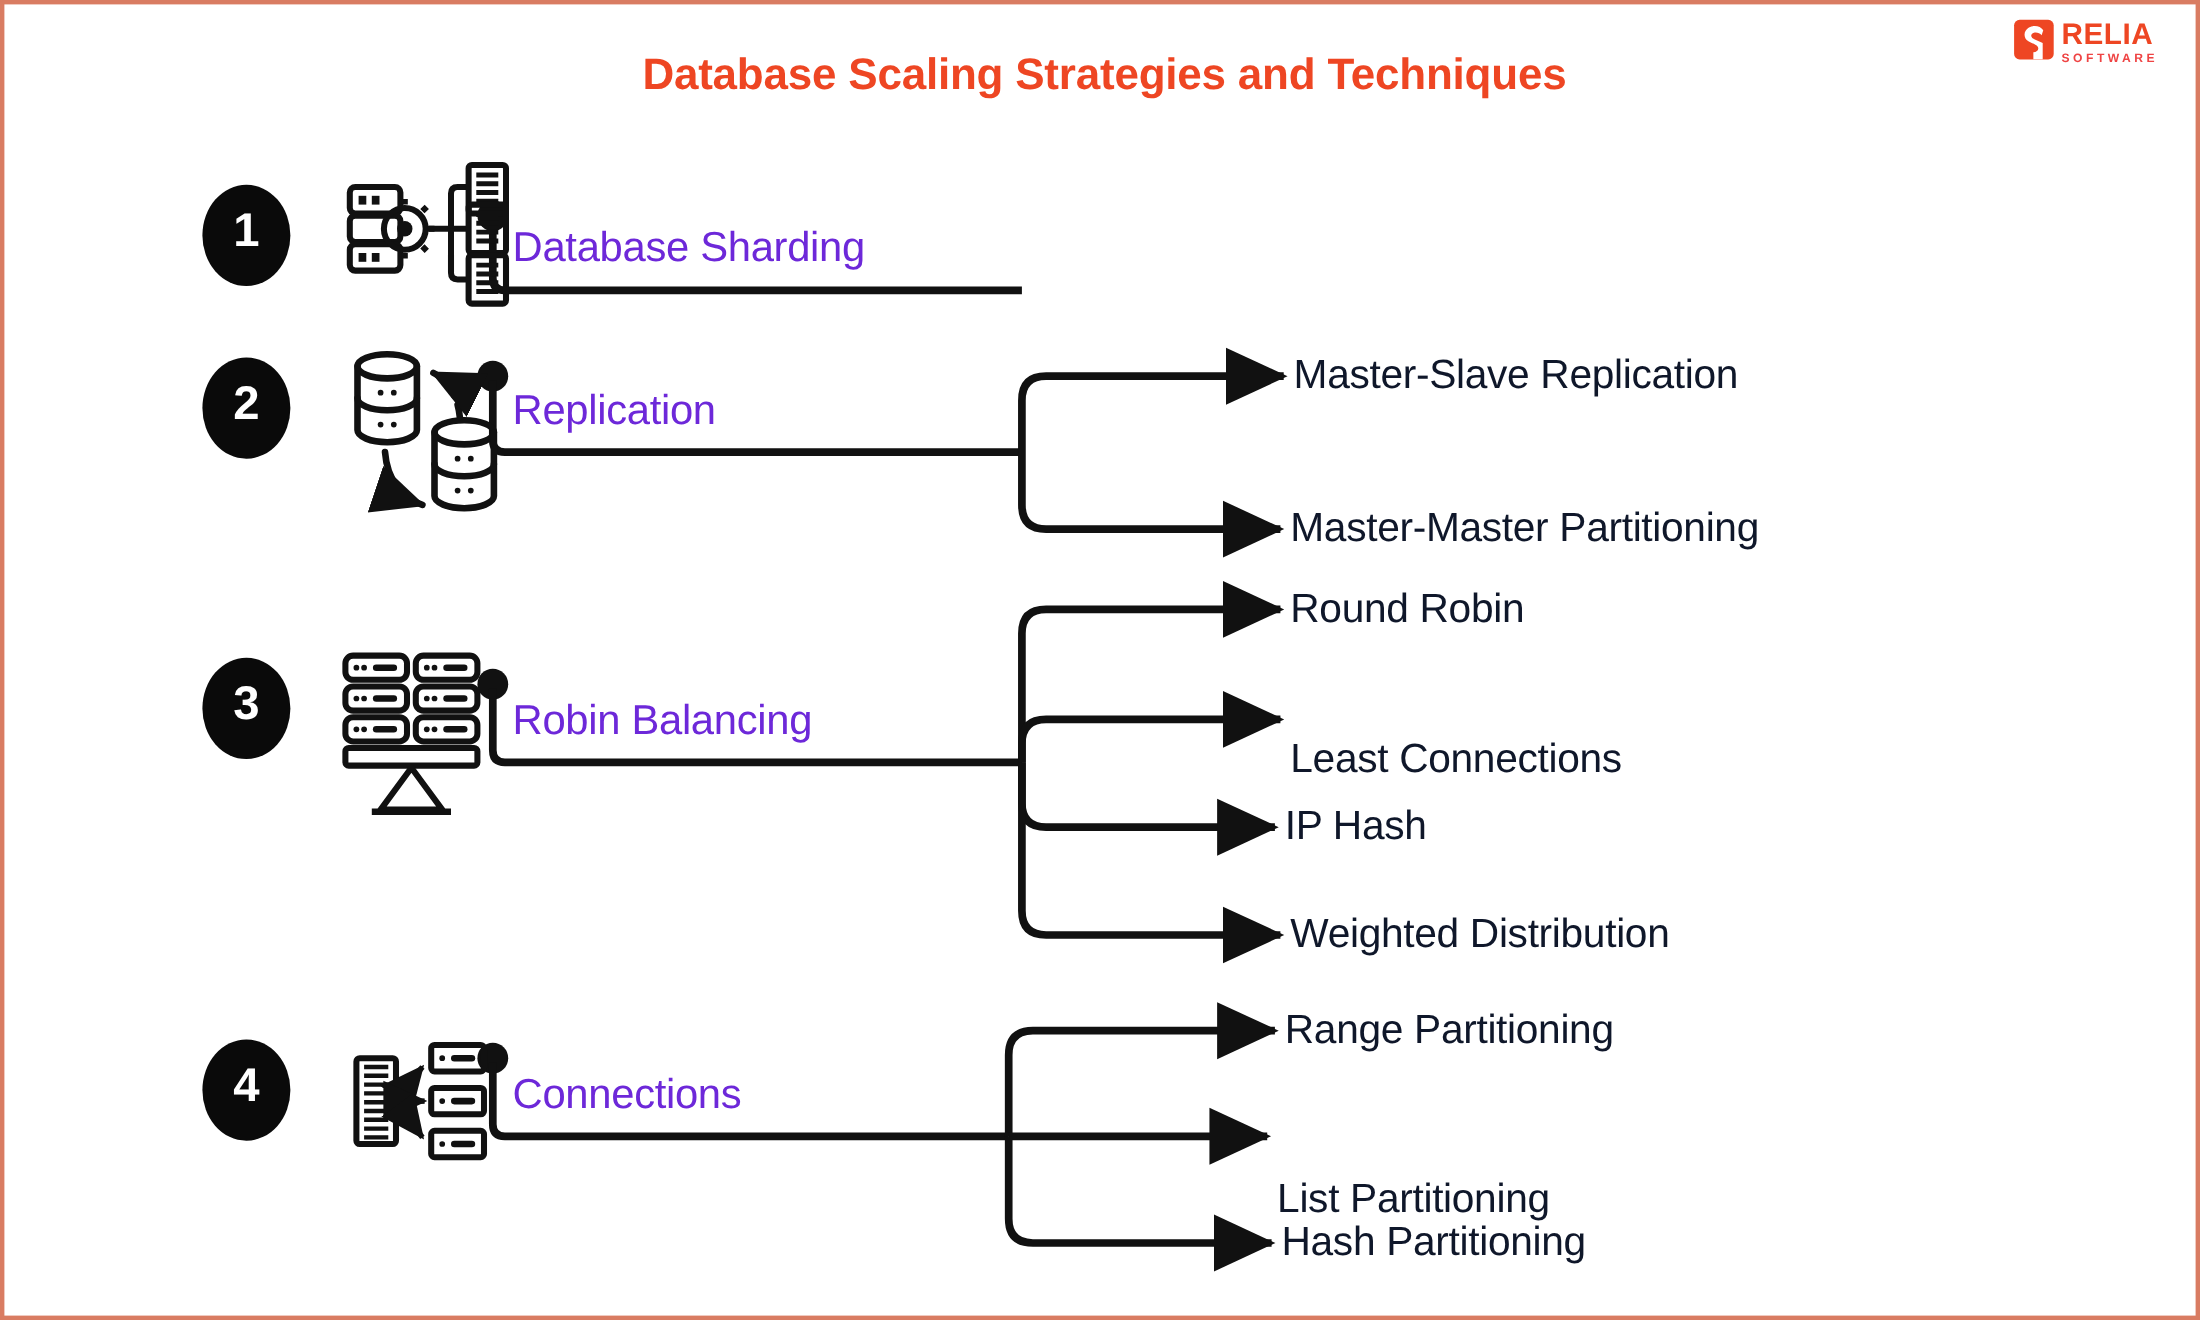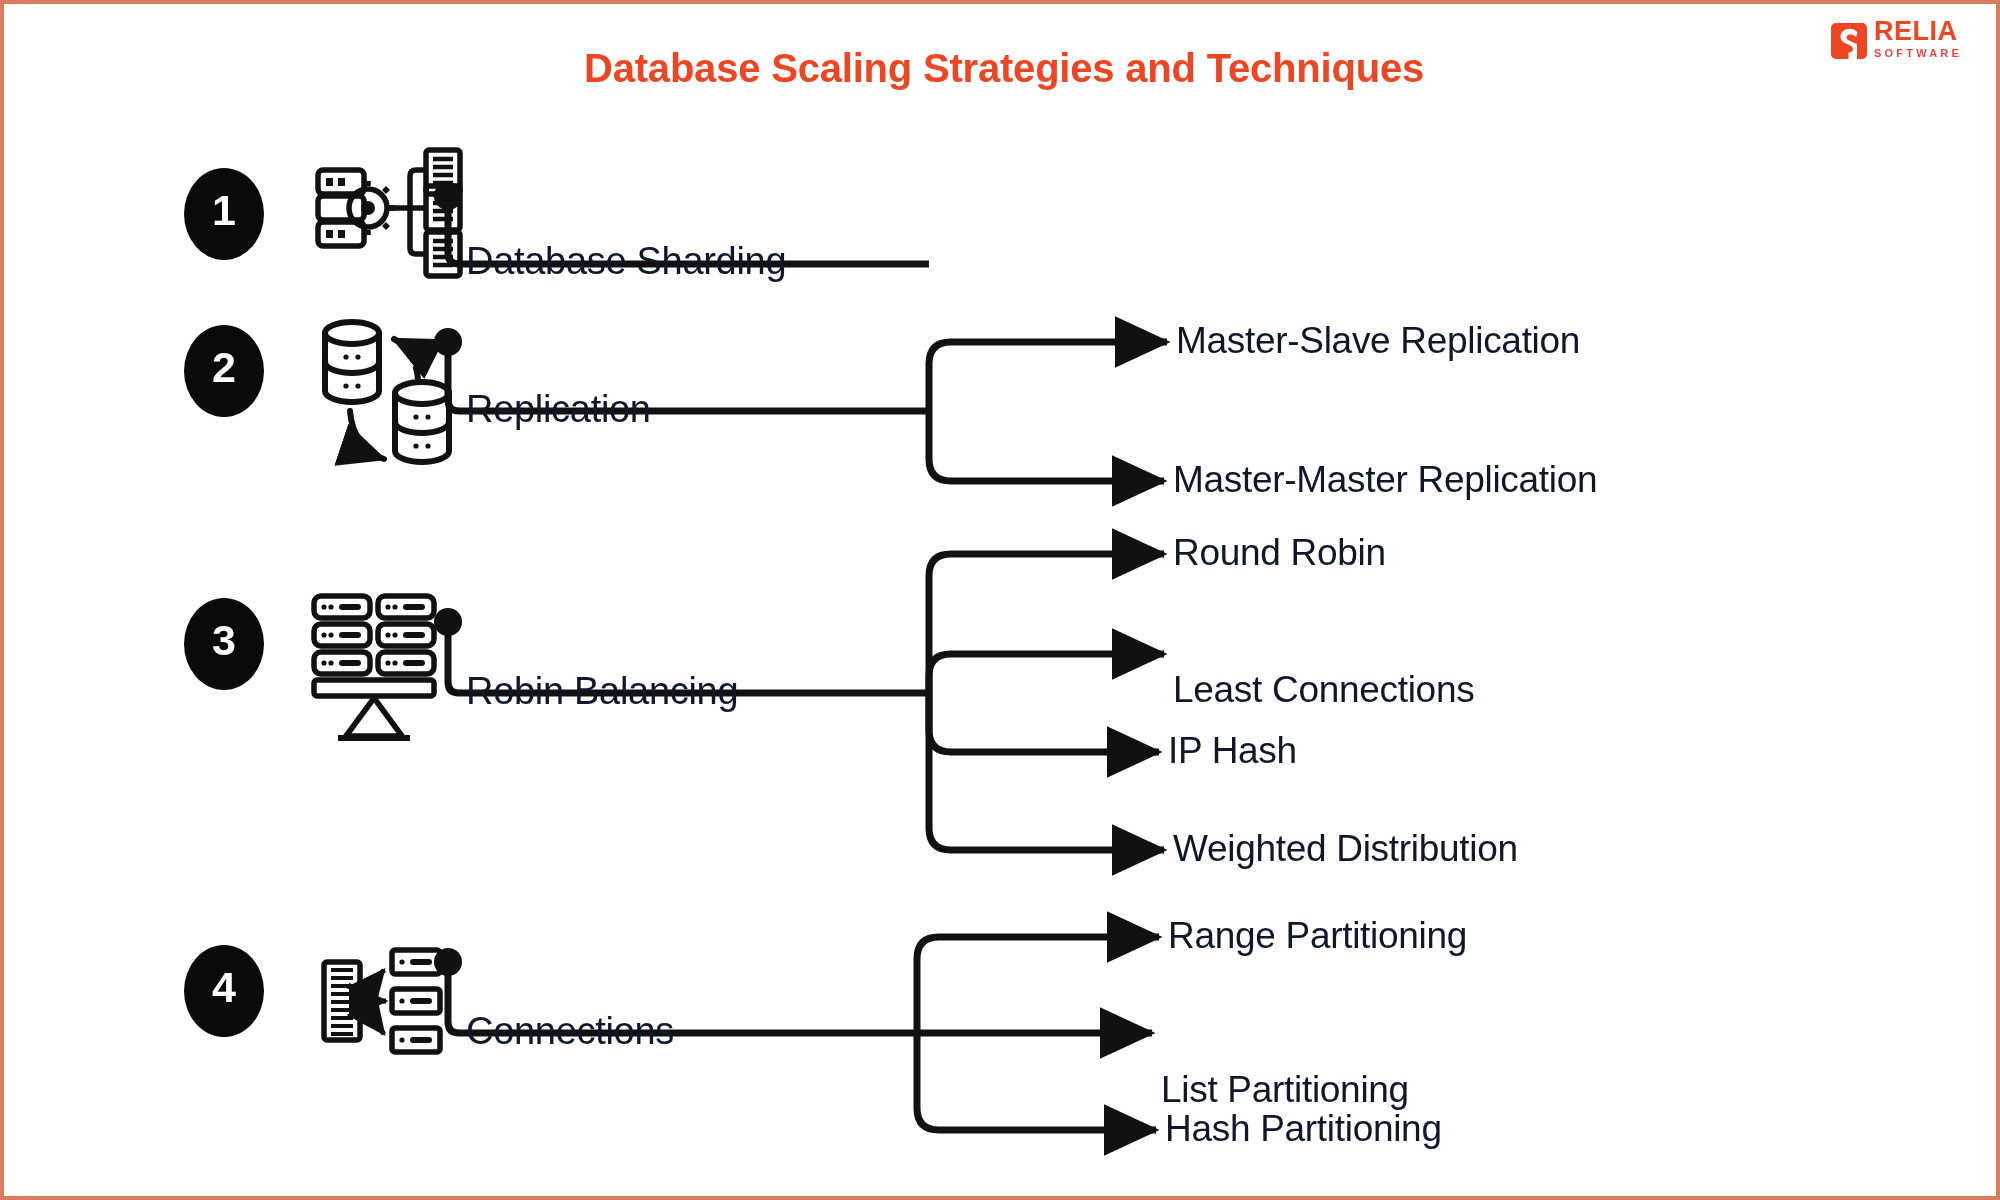--- a/index.html
+++ b/index.html
@@ -30,21 +30,21 @@
     font-weight: bold;
     letter-spacing: -0.2px;
     color: #ee4623;
     font-family: "Liberation Sans", sans-serif;
   }
   #logo {
     position: absolute;
     right: 34px;
     top: 14px;
     display: flex;
-    align-items: flex-end;
+    align-items: flex-start;
     gap: 7px;
     margin-left: 28px;
   }
   #logo-mark {
     width: 36px;
     height: 36px;
     background: #ee4623;
     border-radius: 5px;
     position: relative;
     flex: none;
@@ -73,26 +73,25 @@
   #diagram {
     position: absolute;
     left: 0;
     top: 0;
     width: 2000px;
     height: 1200px;
   }
   
   .node-label {
     position: absolute;
-    color: #0f172a;
+    color: #6d28d9;
     font-size: 38px;
     font-family: "Liberation Sans", sans-serif;
     white-space: nowrap;
     letter-spacing: -0.3px;
-    margin-top: 36px;
   }
   .leaf-label {
     position: absolute;
     color: #0f172a;
     font-size: 37px;
     font-family: "Liberation Sans", sans-serif;
     white-space: nowrap;
     letter-spacing: -0.3px;
   }
   .num-text {
@@ -294,21 +293,21 @@
   <div class="num-text" style="left:180px; top:339px;">2</div>
   <div class="num-text" style="left:180px; top:612px;">3</div>
   <div class="num-text" style="left:180px; top:959px;">4</div>
 
   <div class="node-label" style="left:462px; top:200px;">Database Sharding</div>
   <div class="node-label" style="left:462px; top:348px;">Replication</div>
   <div class="node-label" style="left:462px; top:630px;">Robin Balancing</div>
   <div class="node-label" style="left:462px; top:970px;">Connections</div>
 
   <div class="leaf-label" style="left:1172px; top:316px;">Master-Slave Replication</div>
-  <div class="leaf-label" style="left:1169px; top:455px;">Master-Master Replication</div>
+  <div class="leaf-label" style="left:1169px; top:455px;">Master-Master Partitioning</div>
 
   <div class="leaf-label" style="left:1169px; top:528px;">Round Robin</div>
   <div class="leaf-label" style="left:1169px; top:665px;">Least Connections</div>
   <div class="leaf-label" style="left:1164px; top:726px;">IP Hash</div>
   <div class="leaf-label" style="left:1169px; top:824px;">Weighted Distribution</div>
 
   <div class="leaf-label" style="left:1164px; top:911px;">Range Partitioning</div>
   <div class="leaf-label" style="left:1157px; top:1065px;">List Partitioning</div>
   <div class="leaf-label" style="left:1161px; top:1104px;">Hash Partitioning</div>
 

